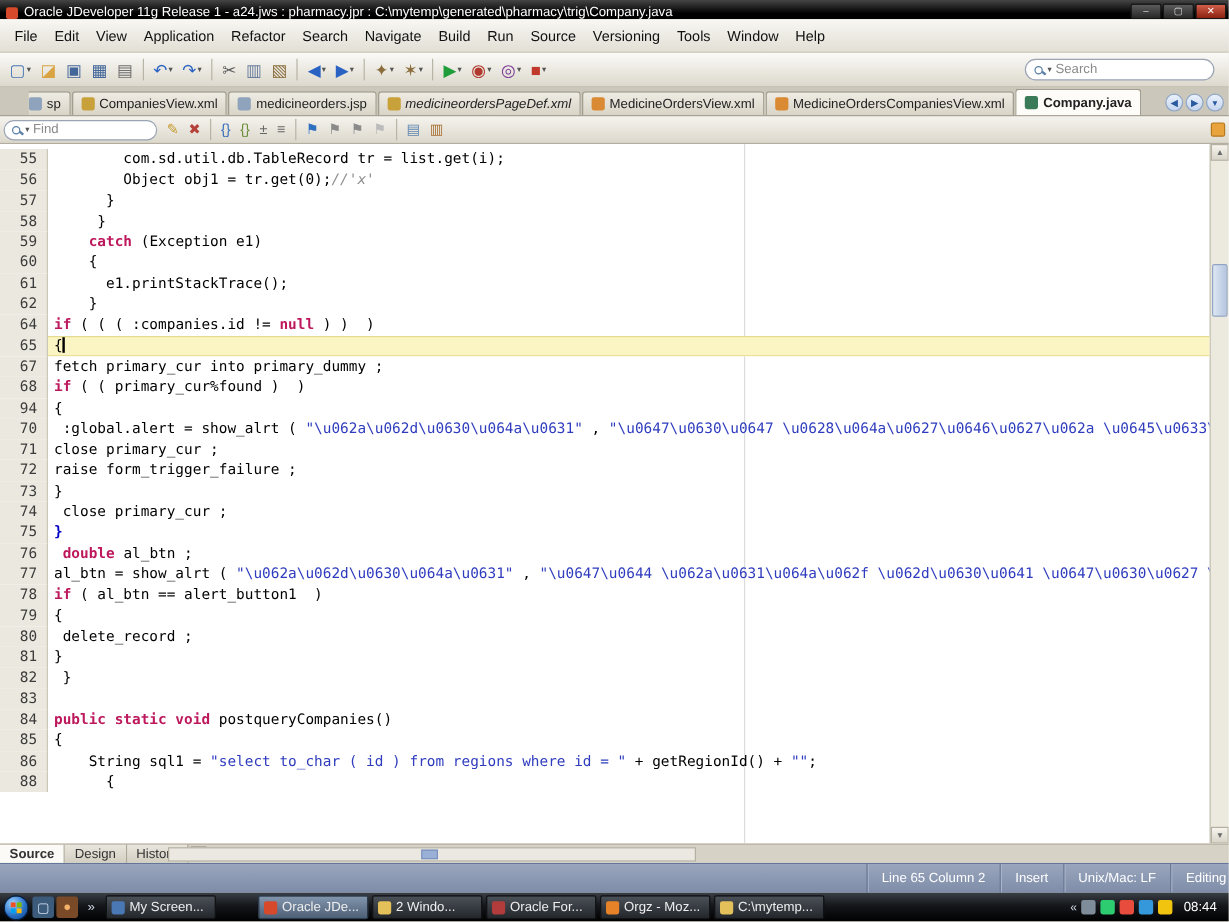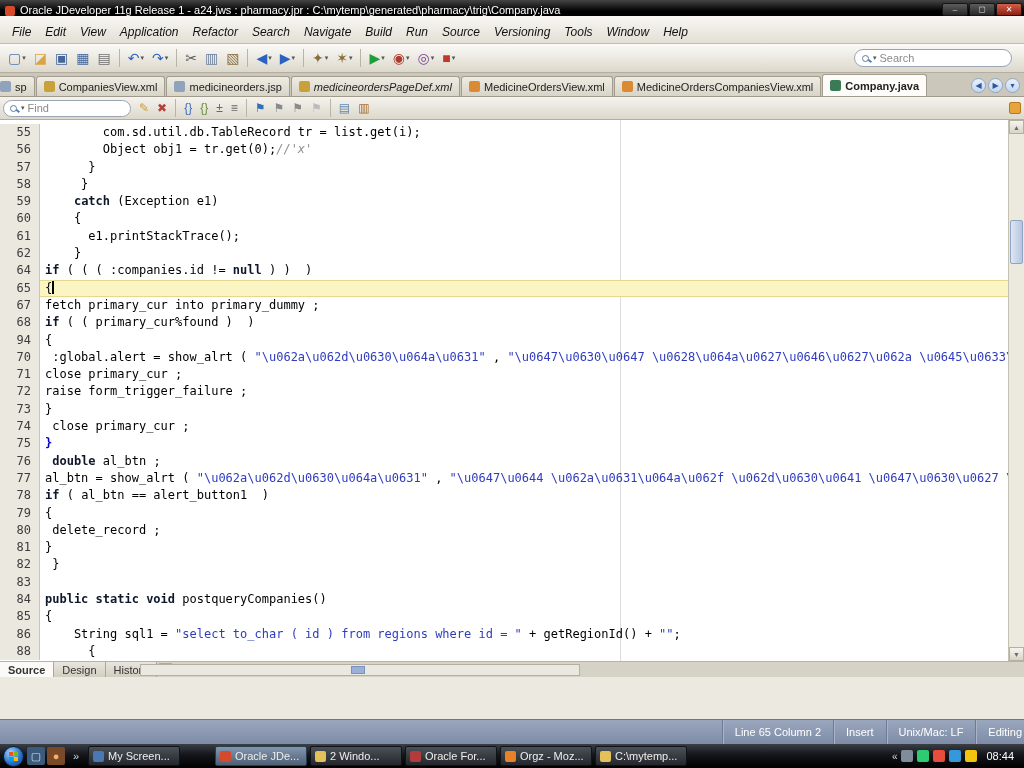--- a/index.html
+++ b/index.html
@@ -9,39 +9,39 @@
 
   
   .titlebar { height: 16px; background: linear-gradient(#454545, #000 70%); color: #fff; display: flex; align-items: flex-end; font-size: 11px; padding: 0 2px; flex: 0 0 16px; }
   .title-icon { width: 10px; height: 10px; background: #d6492a; border-radius: 2px; margin: 0 5px 0 3px; flex: 0 0 10px; }
   .title-text { flex: 1; white-space: nowrap; overflow: hidden; }
   .win-controls { display: flex; }
   .wc { width: 26px; height: 13px; margin-left: 1px; display: flex; align-items: center; justify-content: center; font-size: 8px; color: #ddd; background: linear-gradient(#5c5c5c, #282828); border: 1px solid #161616; border-radius: 2px; }
   .wc.close { background: linear-gradient(#d2604a, #8b2012); color: #fff; }
 
   
-  .menubar { height: 28px; display: flex; align-items: flex-end; background: linear-gradient(#f8f7f3, #e2dfd5); border-bottom: 1px solid #c2beb0; padding: 0 5px; font-size: 12px; flex: 0 0 28px; font-style: italic; }
+  .menubar { height: 28px; display: flex; align-items: center; background: linear-gradient(#f8f7f3, #e2dfd5); border-bottom: 1px solid #c2beb0; padding: 0 5px; font-size: 12px; flex: 0 0 28px; }
   .menu-item { padding: 4px 7px; color: #111; cursor: default; }
 
   
   .toolbar { height: 29px; display: flex; align-items: center; background: linear-gradient(#fbfaf7, #dcd8cc); border-bottom: 1px solid #b3ae9f; padding: 0 4px; flex: 0 0 29px; }
   .toolbar-icons { display: flex; align-items: center; }
   .tbtn { display: flex; align-items: center; height: 22px; padding: 0 3px; margin: 0 1px; border-radius: 3px; }
   .glyph { font-size: 14px; line-height: 1; }
   .dd { font-size: 7px; color: #555; margin-left: 1px; }
   .tsep { width: 1px; height: 18px; background: #b8b4a6; margin: 0 4px; }
   .search-box, .find-box { background: #fff; border: 1px solid #9aa4b5; border-radius: 9px; display: flex; align-items: center; font-size: 11px; color: #8a8a8a; gap: 3px; }
   .search-box { margin-left: auto; margin-right: 8px; width: 158px; height: 18px; padding: 0 7px; }
   .lens { width: 7px; height: 7px; border: 1.5px solid #5a7ea6; border-radius: 50%; position: relative; flex: 0 0 7px; }
   .lens::after { content: ""; position: absolute; width: 4px; height: 1.5px; background: #5a7ea6; right: -3.5px; bottom: -1px; transform: rotate(40deg); }
   .pill-input { border: none; outline: none; flex: 1; font-size: 11px; font-family: inherit; background: transparent; min-width: 0; color: #333; }
   .pill-input::placeholder { color: #8a8a8a; opacity: 1; }
 
   
-  .tabbar { height: 24px; background: #cbc7ba; display: flex; align-items: flex-end; border-bottom: 1px solid #9f9a8b; flex: 0 0 24px; overflow: hidden; }
+  .tabbar { height: 24px; background: #cbc7ba; display: flex; align-items: flex-end; border-bottom: 1px solid #9f9a8b; flex: 0 0 24px; overflow: hidden; padding-left: 24px; }
   .doctabs { display: flex; align-items: flex-end; overflow: hidden; }
   .dtab { height: 20px; display: flex; align-items: center; gap: 4px; padding: 0 7px; font-size: 11px; background: linear-gradient(#efece4, #d8d4c7); border: 1px solid #a29d8e; border-bottom: none; border-radius: 3px 3px 0 0; margin-right: 1px; white-space: nowrap; color: #222; }
   .dtab:first-child { margin-left: -8px; }
   .dtab.active { background: #fdfcf8; font-weight: bold; height: 22px; }
   .dtab.italic { font-style: italic; }
   .dtab-ic { width: 11px; height: 11px; border-radius: 2px; display: inline-block; flex: 0 0 11px; }
   .tab-controls { margin-left: auto; display: flex; align-items: center; gap: 2px; padding: 0 4px 3px; }
   .tc { width: 15px; height: 15px; border-radius: 8px; background: linear-gradient(#eaf1fb, #c6d6ee); border: 1px solid #8fa7c8; color: #2a5a9f; font-size: 8px; display: flex; align-items: center; justify-content: center; }
 
   
@@ -53,41 +53,41 @@
 
   
   .editor { flex: 1 1 auto; position: relative; background: #fff; overflow: hidden; }
   .margin-guide { position: absolute; left: 620px; top: 0; bottom: 0; width: 1px; background: #dcdcdc; }
   .codelines { position: absolute; left: 0; top: 4px; right: 16px; bottom: 0; font-family: "DejaVu Sans Mono", monospace; font-size: 12px; overflow: hidden; }
   .cl { display: flex; height: 17.3px; line-height: 17.3px; white-space: pre; align-items: center; }
   .ln { flex: 0 0 40px; width: 40px; text-align: right; padding-right: 8px; background: #ebe8df; border-right: 1px solid #cac6b8; color: #3c3c3c; }
   .cd { flex: 1; padding-left: 5px; overflow: hidden; position: relative; z-index: 1; }
   .cl.cur .cd { background: #fbf4c3; box-shadow: inset 0 1px 0 #e3d98f, inset 0 -1px 0 #e3d98f; }
   .tk-p { color: #000; }
-  .tk-k { color: #0f172a; font-weight: bold; }
+  .tk-k { color: #be185d; font-weight: bold; }
   .tk-s { color: #2f3cbe; }
   .tk-c { color: #8f8f8f; font-style: italic; }
   .tk-m { color: #0000c8; font-weight: bold; }
   .caret { display: inline-block; width: 2px; height: 13px; background: #000; vertical-align: -2px; }
   .vscroll { position: absolute; right: 0; top: 0; bottom: 0; width: 16px; background: #eceade; border-left: 1px solid #c4c0b2; }
   .vsa { position: absolute; left: 0; width: 15px; height: 14px; background: linear-gradient(#f6f4ee, #d8d4c8); border: 1px solid #b5b0a2; color: #6b6b6b; font-size: 7px; display: flex; align-items: center; justify-content: center; }
   .vsa.up { top: 0; }
   .vsa.down { bottom: 0; }
   .vthumb { position: absolute; left: 1px; right: 1px; top: 100px; height: 44px; background: linear-gradient(90deg, #dde6f3, #b6c6e0); border: 1px solid #8fa3c4; border-radius: 2px; }
 
   
   .bottombar { height: 16px; background: #d6d2c6; border-top: 1px solid #b7b2a4; display: flex; align-items: center; font-size: 11px; position: relative; flex: 0 0 16px; }
   .btab { height: 15px; padding: 0 8px; display: flex; align-items: center; background: linear-gradient(#e9e6de, #d2cec1); border-right: 1px solid #aba695; color: #333; }
   .btab.active { background: #fbfaf6; font-weight: bold; }
   .hs-left { width: 13px; height: 13px; margin-left: 2px; font-size: 7px; color: #666; background: linear-gradient(#f2f0ea, #d8d4c8); border: 1px solid #b0ab9d; display: flex; align-items: center; justify-content: center; }
   .hs-track { position: absolute; left: 140px; width: 440px; top: 2px; height: 12px; background: #eae8e0; border: 1px solid #b5b0a2; }
   .hs-thumb { position: absolute; left: 210px; width: 14px; top: 1px; height: 8px; background: #9ab0d6; border: 1px solid #7a92bd; }
 
   
-  .statusbar { height: 25px; background: linear-gradient(#9aa6bd, #7e8ca8); border-top: 1px solid #66759b; display: flex; align-items: center; justify-content: flex-end; color: #fff; font-size: 11px; flex: 0 0 25px; overflow: hidden; margin-top: 42px; }
+  .statusbar { height: 25px; background: linear-gradient(#9aa6bd, #7e8ca8); border-top: 1px solid #66759b; display: flex; align-items: center; justify-content: flex-end; color: #fff; font-size: 11px; flex: 0 0 25px; overflow: hidden; }
   .sseg { padding: 0 12px; height: 100%; display: flex; align-items: center; border-left: 1px solid #6b7a97; box-shadow: inset 1px 0 0 #aab4c8; white-space: nowrap; }
   .sseg.last { padding-right: 2px; }
 
   
   .taskbar { height: 24px; background: linear-gradient(#3a3f46, #14161a 45%, #000); display: flex; align-items: center; padding: 0 3px; gap: 3px; flex: 0 0 24px; }
   .start-orb { width: 21px; height: 21px; border-radius: 50%; background: radial-gradient(circle at 35% 30%, #9fd4ff, #2a72c8 55%, #0a3f86); border: 1px solid #061f40; display: flex; align-items: center; justify-content: center; flex: 0 0 21px; }
   .flag { display: grid; grid-template-columns: 4px 4px; grid-template-rows: 4px 4px; gap: 1px; }
   .flag span:nth-child(1) { background: #f25022; }
   .flag span:nth-child(2) { background: #7cbb00; }
   .flag span:nth-child(3) { background: #00a1f1; }

